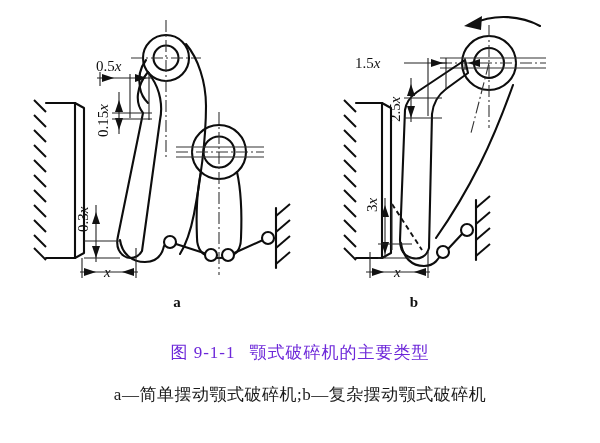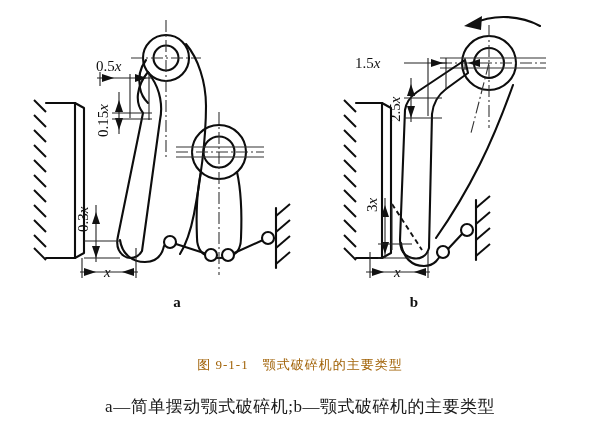--- a/index.html
+++ b/index.html
@@ -93,24 +93,24 @@
   }
   .caption-block {
     position: absolute;
     left: 0;
     top: 340px;
     width: 600px;
     text-align: center;
   }
   .caption-line1 {
     font-family: "Liberation Serif", "DejaVu Serif", serif;
-    font-size: 13px;
-    color: #a16207;
+    font-size: 17px;
+    color: #6d28d9;
     letter-spacing: 1px;
-    margin: 12px 0 16px 0;
+    margin: 0 0 16px 0;
     line-height: 26px;
   }
   .caption-line1 .fig-no {
     margin-right: 14px;
   }
   .caption-line2 {
     font-family: "Liberation Serif", "DejaVu Serif", serif;
     font-size: 17px;
     color: #1a1a1a;
     letter-spacing: 0.5px;
@@ -369,16 +369,16 @@
 
       <text class="part-label" x="414" y="307" text-anchor="middle">b</text>
     </g>
 
   </svg>
 
   <div class="caption-block">
     <p class="caption-line1">
       <span class="fig-no">图 9-1-1</span><span>颚式破碎机的主要类型</span>
     </p>
-    <p class="caption-line2">a—简单摆动颚式破碎机;b—颚式破碎机的主要类型</p>
+    <p class="caption-line2">a—简单摆动颚式破碎机;b—复杂摆动颚式破碎机</p>
   </div>
 
 </div>
 
 </body></html>

